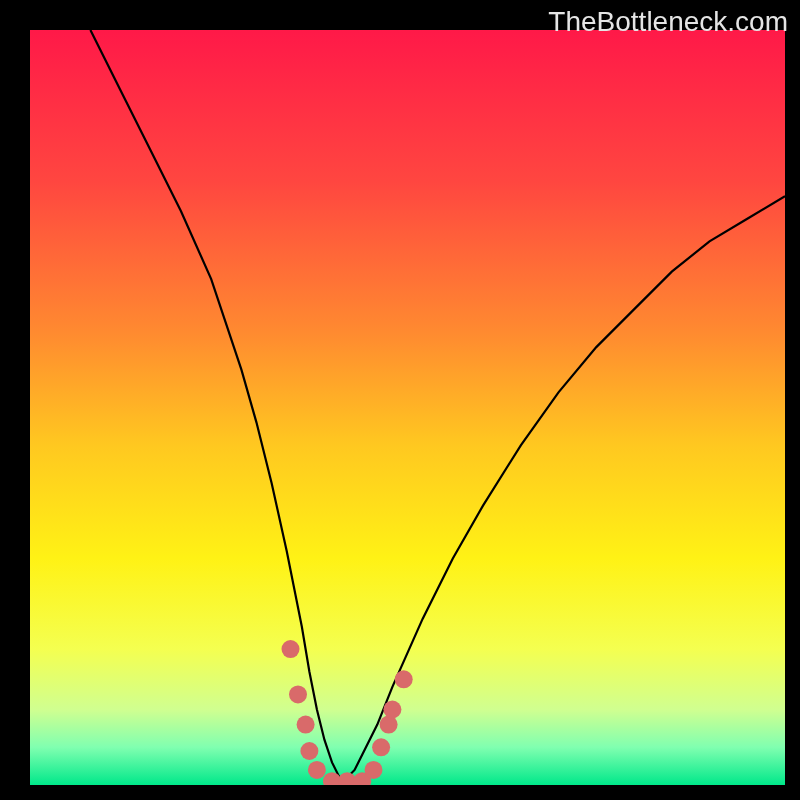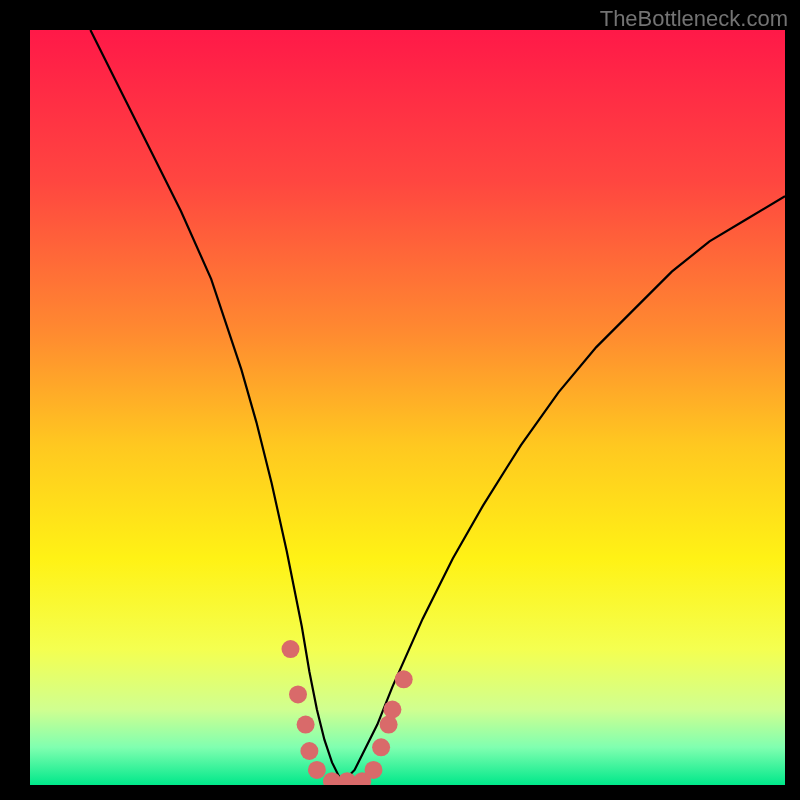--- a/index.html
+++ b/index.html
@@ -8,22 +8,22 @@
     height: 800px;
     background: #000;
     overflow: hidden;
     position: relative;
     font-family: Arial, sans-serif;
   }
   .watermark {
     position: absolute;
     top: 6px;
     right: 12px;
-    color: #737373;
-    font-size: 22px;
+    color: #e5e5e5;
+    font-size: 28px;
     font-weight: 500;
     z-index: 10;
   }
   .plot-area {
     position: absolute;
     left: 30px;
     top: 30px;
     width: 755px;
     height: 755px;
     overflow: hidden;

